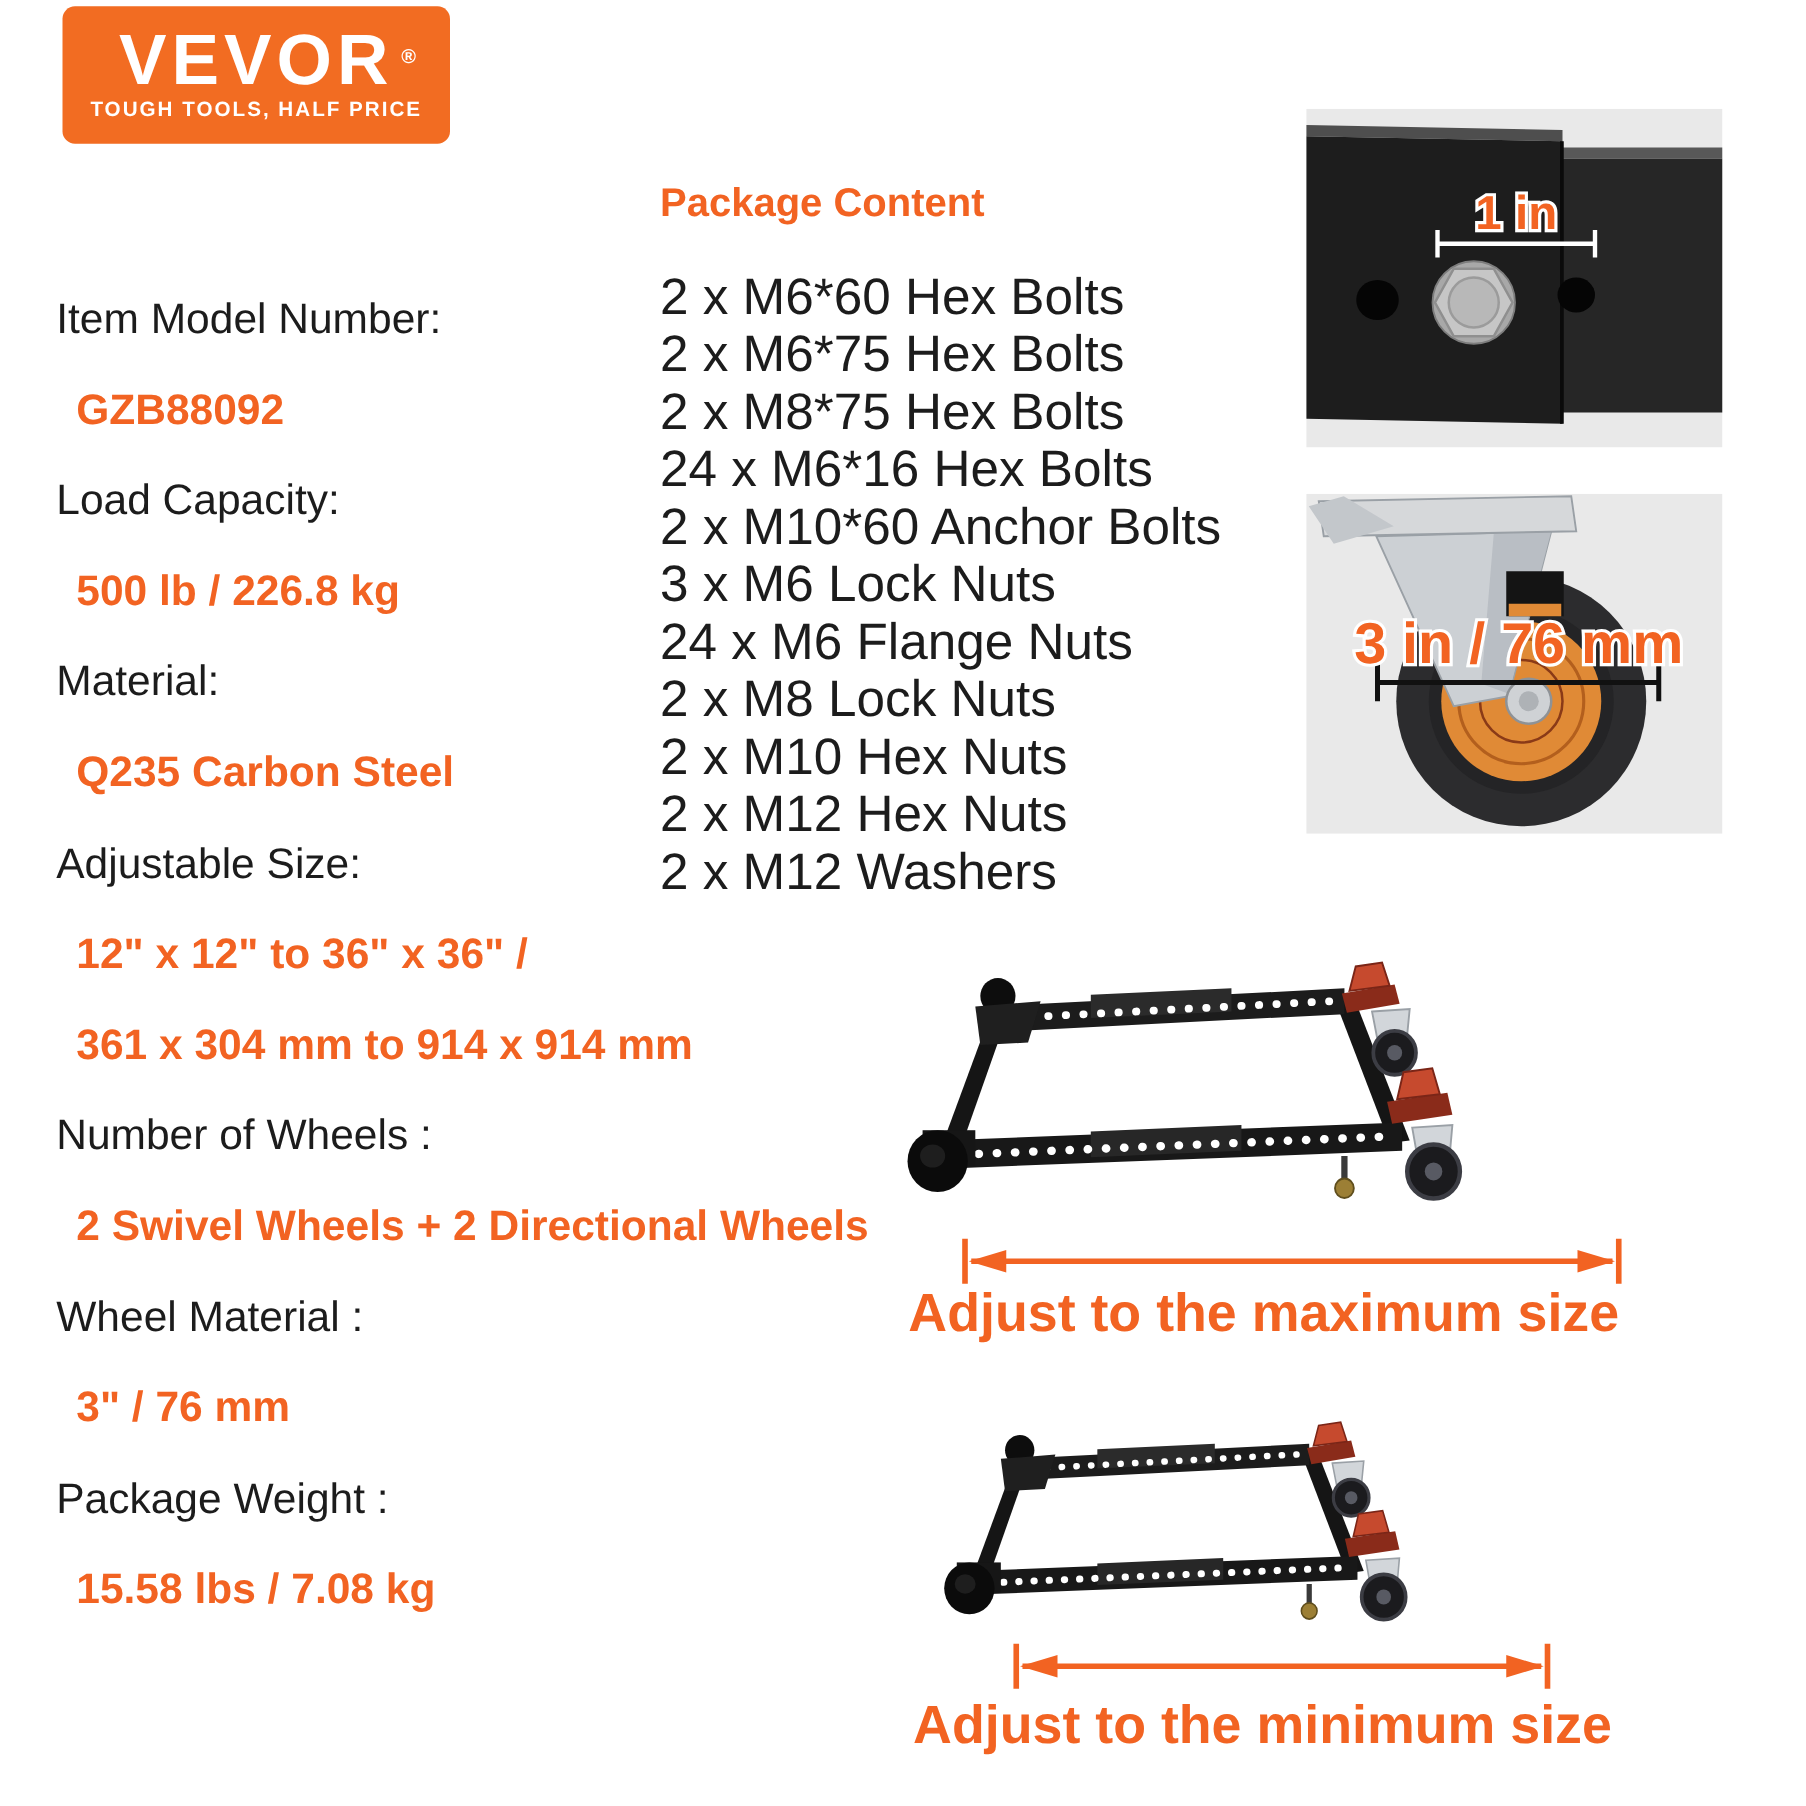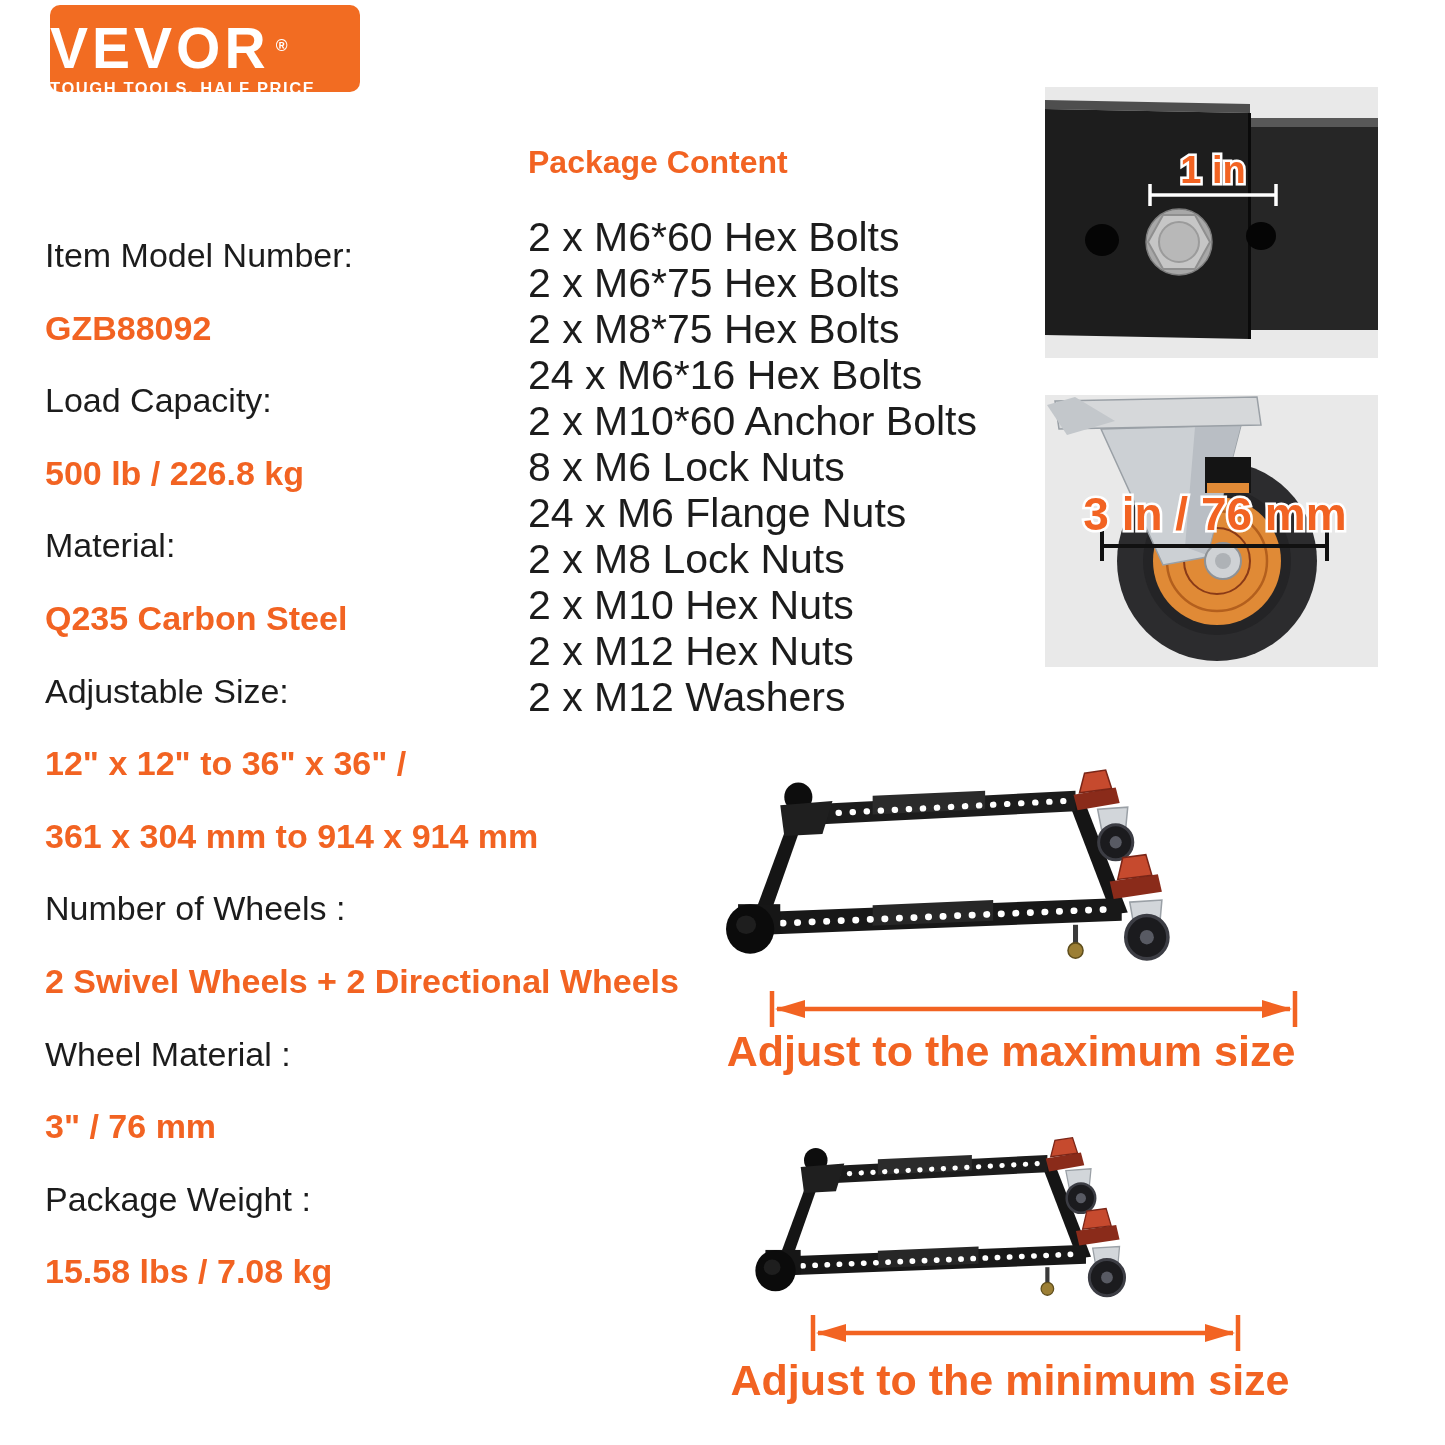--- a/index.html
+++ b/index.html
@@ -2,31 +2,31 @@
 <html><head>
 <meta charset="utf-8">
 <style>
   html,body{margin:0;padding:0;background:#ffffff;}
   .canvas{
     position:relative;width:1445px;height:1445px;background:#ffffff;overflow:hidden;
     font-family:"Liberation Sans", sans-serif;
   }
   
   .logo{
-    position:absolute;left:50px;top:5px;width:310px;height:87px;
-    background:#F26C22;border-radius:10px;color:#fff;
+    position:absolute;left:50px;top:5px;width:310px;height:110px;
+    background:#F26C22;border-radius:10px;color:#fff;text-align:center;
   }
   .logo-word{position:relative;display:inline-block;margin-top:14px;font-size:57px;font-weight:700;letter-spacing:4px;line-height:58px;}
   .logo-word .reg{position:absolute;right:-18px;top:-2px;font-size:16px;letter-spacing:0;}
   .logo-tag{font-size:16.5px;font-weight:700;letter-spacing:1.6px;margin-top:2px;}
   
   .specs{position:absolute;left:45px;top:219px;}
   .spec-line{height:72.6px;line-height:72.6px;font-size:34px;white-space:nowrap;}
   .spec-line.lab{color:#1c1c1c;font-weight:400;}
-  .spec-line.val{color:#F26322;font-weight:700;}
+  .spec-line.val{color:#F26322;font-weight:700;margin-left:16px;}
   
   .package{position:absolute;left:528px;top:140px;}
   .pkg-title{font-size:32px;line-height:44px;font-weight:700;color:#F26322;margin:0 0 30px 0;}
   .pkg-list{list-style:none;margin:0;padding:0;}
   .pkg-list li{font-size:41px;line-height:46px;color:#1c1c1c;white-space:nowrap;}
   
   .photo{position:absolute;}
   .rail-photo{left:1045px;top:87px;width:333px;height:271px;}
   .caster-photo{left:1045px;top:395px;width:333px;height:228px;}
   .photo svg,.base,.arrow{display:block;}
@@ -120,21 +120,21 @@
   </div>
 
   <div class="package">
     <div class="pkg-title">Package Content</div>
     <ul class="pkg-list">
       <li>2 x M6*60 Hex Bolts</li>
       <li>2 x M6*75 Hex Bolts</li>
       <li>2 x M8*75 Hex Bolts</li>
       <li>24 x M6*16 Hex Bolts</li>
       <li>2 x M10*60 Anchor Bolts</li>
-      <li>8 x M6 Lock Nuts</li>
+      <li>3 x M6 Lock Nuts</li>
       <li>24 x M6 Flange Nuts</li>
       <li>2 x M8 Lock Nuts</li>
       <li>2 x M10 Hex Nuts</li>
       <li>2 x M12 Hex Nuts</li>
       <li>2 x M12 Washers</li>
     </ul>
   </div>
 
   <div class="photo rail-photo">
     <svg width="333" height="271" viewBox="0 0 333 271">

